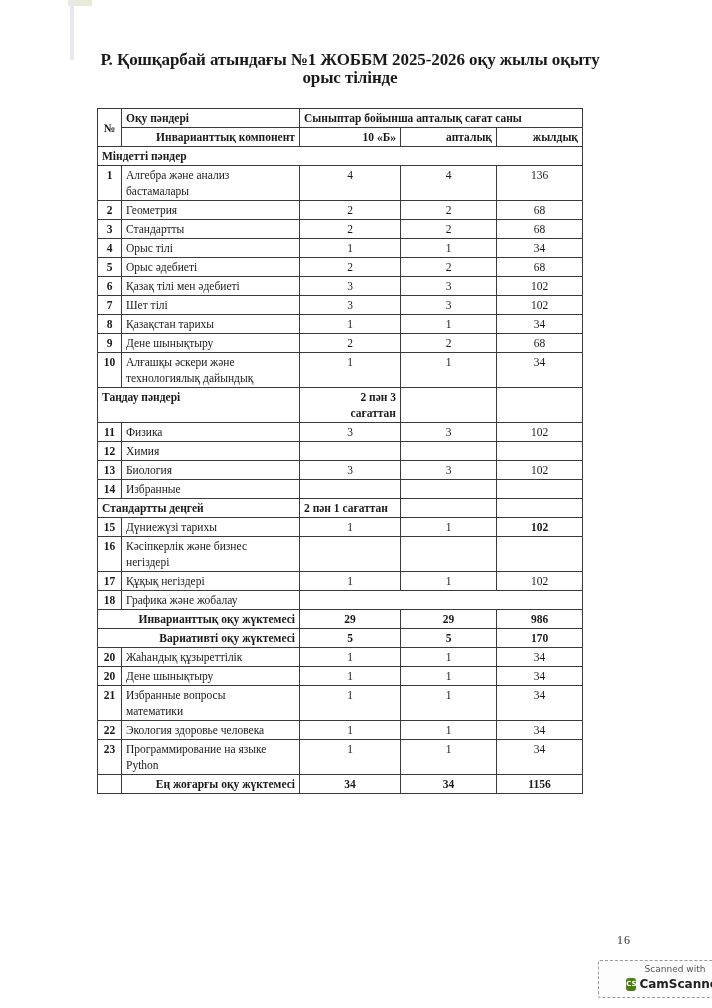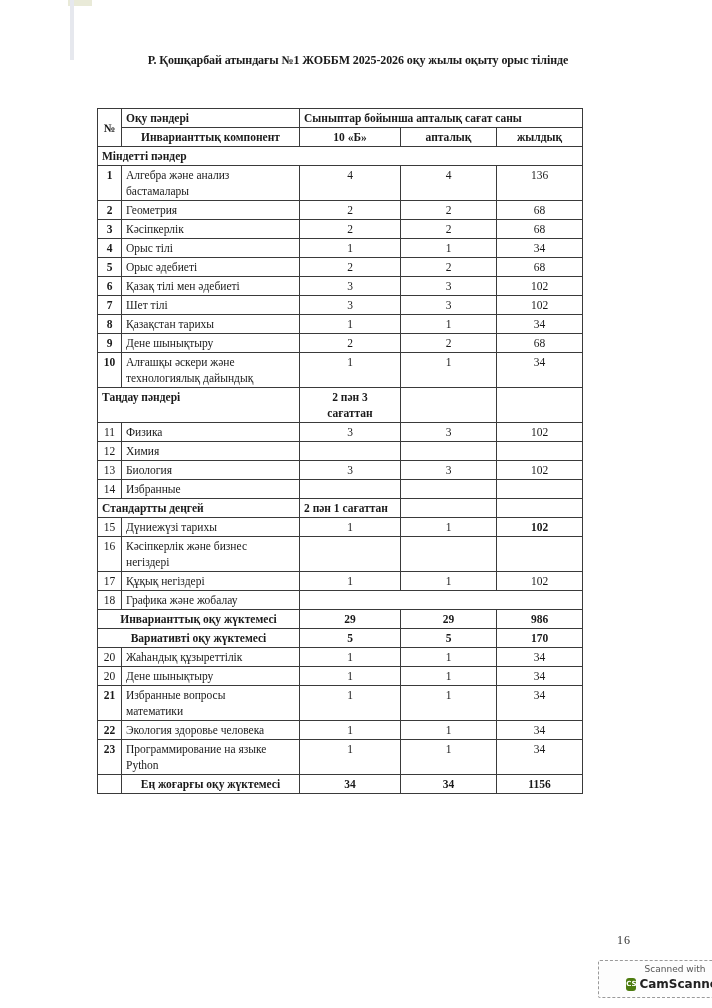--- a/index.html
+++ b/index.html
@@ -11,41 +11,41 @@
   }
   .edge-strip {
     position: absolute; left: 70px; top: 0; width: 4px; height: 60px;
     background: #e6e8ee;
   }
   .edge-corner {
     position: absolute; left: 68px; top: 0; width: 24px; height: 6px;
     background: #e9ead8;
   }
   .title {
-    position: absolute; left: 108px; top: 51px; width: 500px;
-    text-align: center; font-weight: bold; font-size: 12px; line-height: 18px;
+    position: absolute; left: 100px; top: 51px; width: 500px;
+    text-align: center; font-weight: bold; font-size: 17px; line-height: 18px;
     letter-spacing: -0.1px;
   }
   table.plan {
     position: absolute; left: 97px; top: 108px; width: 485px;
     border-collapse: collapse; font-size: 11.5px; table-layout: fixed;
   }
   table.plan td {
     border: 1px solid #3a3a3a; padding: 1px 4px; vertical-align: top;
     line-height: 16px; height: 16px;
   }
   col.c-no { width: 24px; }
   col.c-name { width: 178px; }
   col.c-10b { width: 101px; }
   col.c-week { width: 96px; }
   col.c-year { width: 86px; }
-  td.no { text-align: center; padding-left: 0; padding-right: 0; }
+  td.no { text-align: center; padding-left: 0; padding-right: 0; font-weight: bold; }
   td.num { text-align: center; }
   td.b { font-weight: bold; }
-  td.hdr-center { text-align: center; font-weight: bold; }
+  td.hdr-center { text-align: right; font-weight: bold; }
   td.section { font-weight: bold; margin-left: 26px; }
   td.ind { padding-left: 20px; }
   .tall td { height: 34px; }
   .page-num {
     position: absolute; left: 617px; top: 933px; font-size: 12px; color: #333;
     letter-spacing: 1px;
   }
   .cs-badge {
     position: absolute; left: 598px; top: 960px; width: 96px; height: 36px;
     border: 1px dashed #9a9a9a; border-radius: 2px; background: #fdfdfd;
@@ -107,21 +107,21 @@
         <td>
           <div>Геометрия</div>
         </td>
         <td class="num">2</td>
         <td class="num">2</td>
         <td class="num">68</td>
       </tr>
       <tr>
         <td class="no b">3</td>
         <td>
-          <div>Кәсіпкерлік</div>
+          <div>Стандартты</div>
         </td>
         <td class="num">2</td>
         <td class="num">2</td>
         <td class="num">68</td>
       </tr>
       <tr>
         <td class="no b">4</td>
         <td>
           <div>Орыс тілі</div>
         </td>

